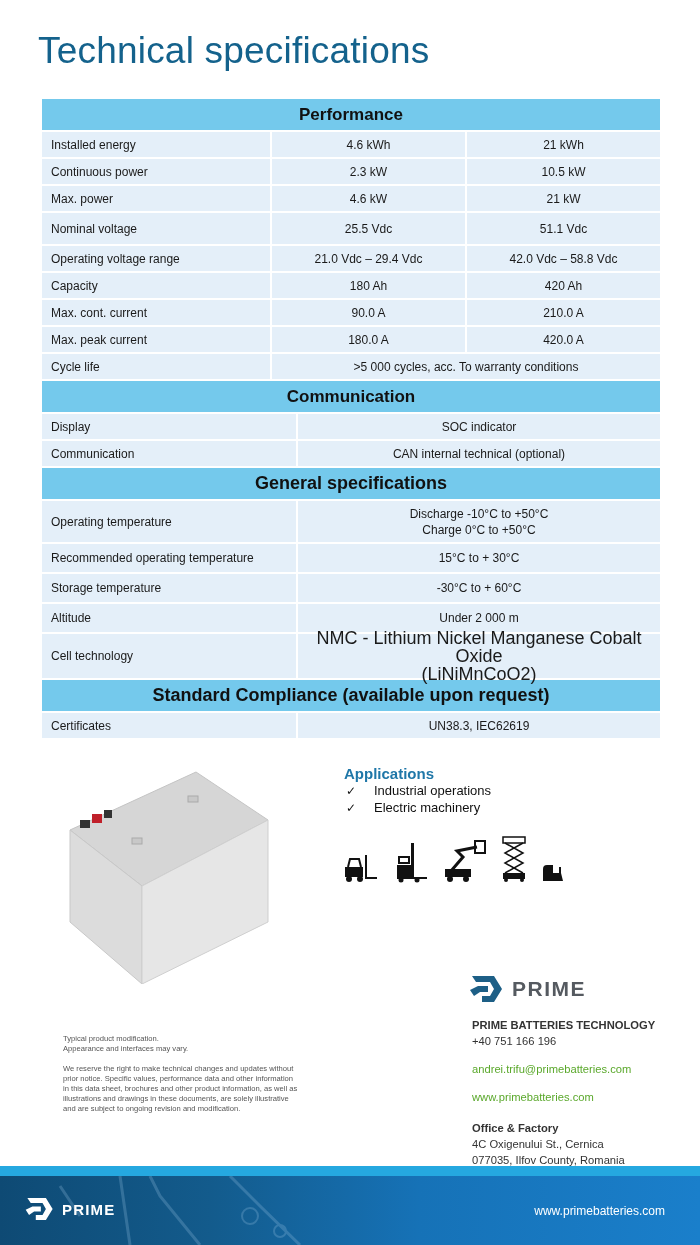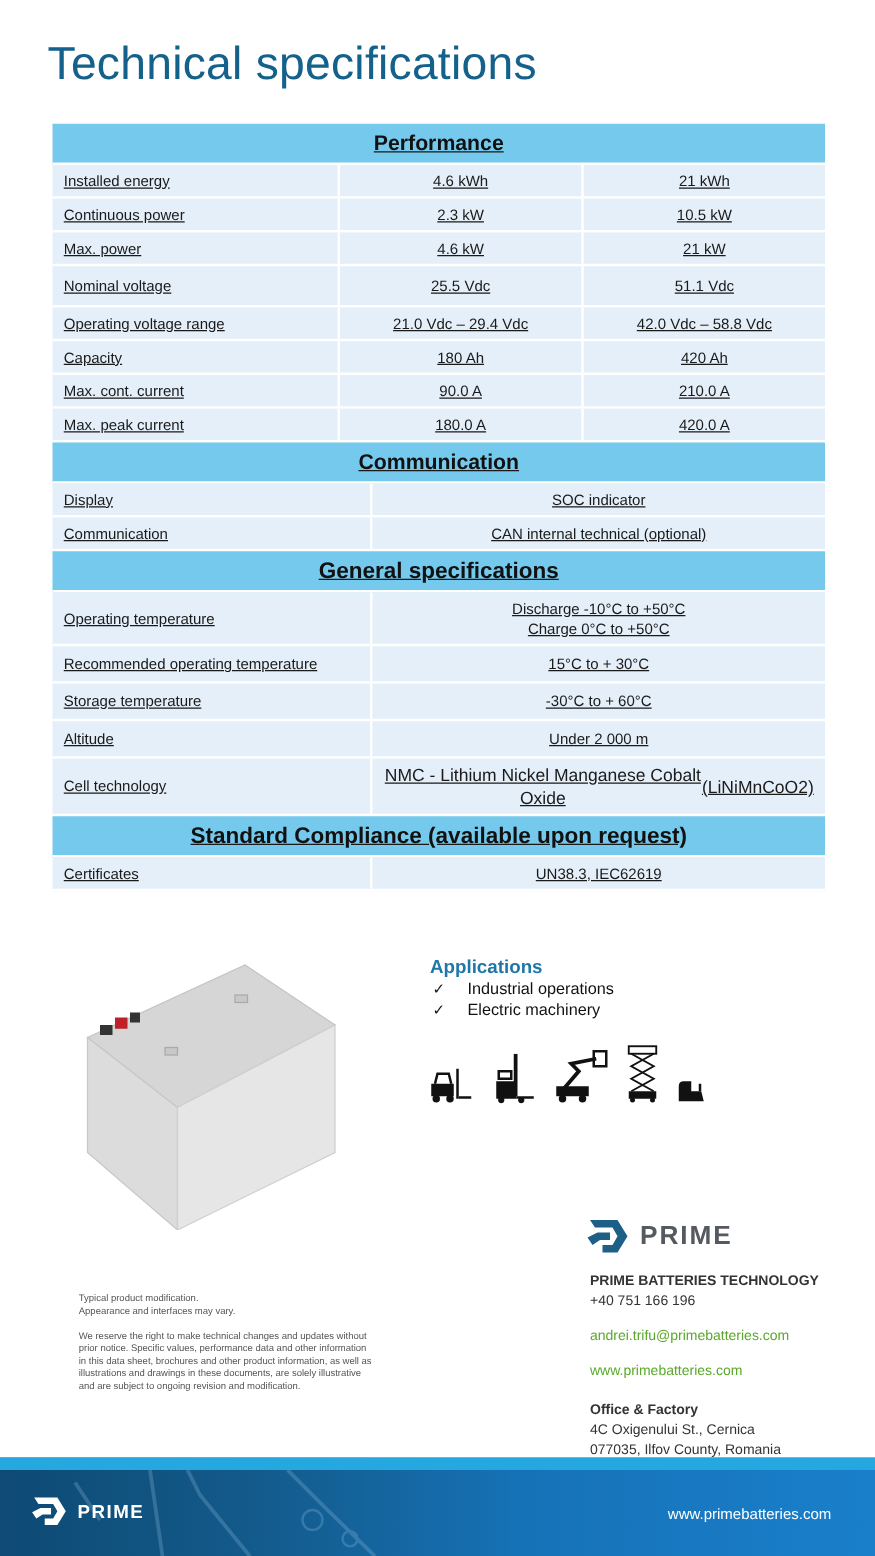--- a/index.html
+++ b/index.html
@@ -6,21 +6,21 @@
   html, body { width: 700px; height: 1245px; background: #ffffff; overflow: hidden; }
   body { position: relative; font-family: "Liberation Sans", "DejaVu Sans", sans-serif; color: #1a1a1a; }
 
   .page-title {
     position: absolute; left: 38px; top: 30px;
     font-size: 37px; font-weight: normal; color: #14628c; letter-spacing: 0.2px;
   }
 
   .spec-table {
     position: absolute; left: 42px; top: 99px; width: 618px;
-    border-collapse: separate; border-spacing: 0; text-decoration: underline;
+    border-collapse: separate; border-spacing: 0;
   }
   .section-head {
     background: #74c9ec; text-align: center; font-weight: bold; color: #111;
     font-size: 17px; height: 33px; border-bottom: 2px solid #fff;
   }
   .section-head.big { font-size: 18px; }
   .row { display: flex; background: #e4eff9; border-bottom: 2px solid #fff; }
   .row .c { font-size: 12px; display: flex; align-items: center; padding: 0 9px; }
   .row .c.label { justify-content: flex-start; }
   .row .c.val { justify-content: center; text-align: center; border-left: 2px solid #fff; }
@@ -105,20 +105,24 @@
     <div class="row" style="height:27px">
       <div class="c label">Max. cont. current</div>
       <div class="c val v1">90.0 A</div>
       <div class="c val v2">210.0 A</div>
     </div>
     <div class="row" style="height:27px">
       <div class="c label">Max. peak current</div>
       <div class="c val v1">180.0 A</div>
       <div class="c val v2">420.0 A</div>
     </div>
+    <div class="row" style="height:27px">
+      <div class="c label">Cycle life</div>
+      <div class="c val span">&gt;5 000 cycles, acc. To warranty conditions</div>
+    </div>
   </div>
 
   <div class="section-head">Communication</div>
   <div class="two">
     <div class="row" style="height:27px">
       <div class="c label">Display</div>
       <div class="c val">SOC indicator</div>
     </div>
     <div class="row" style="height:27px">
       <div class="c label">Communication</div>
@@ -142,21 +146,21 @@
     <div class="row" style="height:30px">
       <div class="c label">Storage temperature</div>
       <div class="c val">-30°C to + 60°C</div>
     </div>
     <div class="row" style="height:30px">
       <div class="c label">Altitude</div>
       <div class="c val">Under 2 000 m</div>
     </div>
     <div class="row" style="height:46px">
       <div class="c label">Cell technology</div>
-      <div class="c val" style="line-height:18px;font-size:14px">
+      <div class="c val" style="flex-direction:column;line-height:18px;font-size:18px">
         <span>NMC - Lithium Nickel Manganese Cobalt Oxide</span>
         <span>(LiNiMnCoO2)</span>
       </div>
     </div>
   </div>
 
   <div class="section-head big">Standard Compliance (available upon request)</div>
   <div class="two">
     <div class="row" style="height:27px">
       <div class="c label">Certificates</div>

